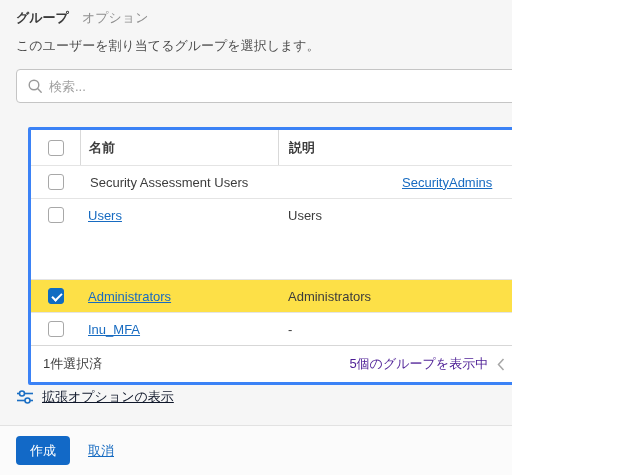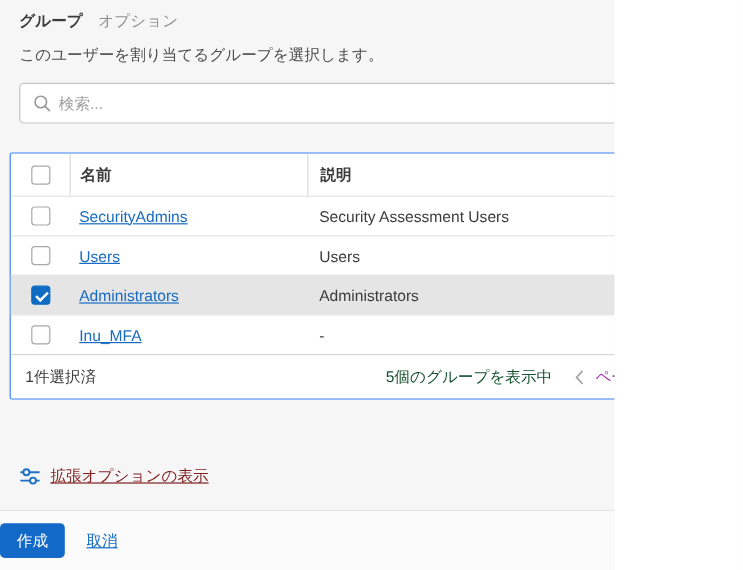--- a/index.html
+++ b/index.html
@@ -14,63 +14,63 @@
   .tab-inactive { color:#8f8f8f; cursor:pointer; }
 
   .instruction { position:absolute; left:16px; top:37px; color:#4c4c4c; }
 
   .searchbox { position:absolute; left:16px; top:69px; width:567px; height:34px;
                background:#fff; border:1px solid #c5c5c5; border-radius:4px;
                display:flex; align-items:center; padding:0 10px; gap:6px; }
   .searchbox input { border:none; outline:none; flex:1; font-size:13px; font-family:inherit; background:transparent; color:#3c3c3c; }
   .searchbox input::placeholder { color:#9e9e9e; }
 
-  .grouptable { position:absolute; left:8px; top:127px; width:567px; background:#fff;
-                border:1px solid #3b82f6; border-radius:2px;text-align:right; }
+  .grouptable { position:absolute; left:28px; top:127px; width:567px; background:#fff;
+                border:3px solid #3b82f6; border-radius:2px;text-align:right; }
   .trow { display:flex; align-items:stretch; height:33px; border-top:1px solid #e4e4e4; }
   .trow.head { height:35px; border-top:none; font-weight:700; }
-  .trow.selected { background:#e5e5e5; }
+  .trow.selected { background:#fde047;margin-top:48px; }
   .cell { display:flex; align-items:center; }
   .c-check { width:49px; justify-content:center; }
   .c-name  { width:198px; padding-left:8px; }
   .c-desc  { flex:1; padding-left:10px; color:#3c3c3c; }
   .head .c-name, .head .c-desc { border-left:1px solid #d9d9d9; }
   .cb { width:16px; height:16px; border:1px solid #a8a8a8; border-radius:3px; background:#fff; position:relative; cursor:pointer; flex:none; }
   .cb.checked { background:#0f6cc2; border-color:#0f6cc2; }
   .cb.checked::after { content:""; position:absolute; left:5px; top:1.5px; width:4px; height:8px;
                        border-right:2px solid #fff; border-bottom:2px solid #fff; transform:rotate(45deg); }
   .rowlink { color:#176bc1; text-decoration:underline; cursor:pointer; }
 
   .tfoot { display:flex; align-items:center; height:37px; border-top:1px solid #d7d7d7; padding:0 12px; }
   .tfoot .left { color:#3c3c3c; }
   .tfoot .right { margin-left:auto; display:flex; align-items:center; gap:7px; }
-  .showing { color:#14532d; margin-right:10px; }
+  .showing { color:#4c1d95; }
   .pagebtn { display:flex; align-items:center; cursor:pointer; padding:2px; }
   .pagelabel { color:#a21caf; }
 
   .advanced { position:absolute; left:16px; top:388px; display:flex; align-items:center; gap:8px; }
-  .advlink { color:#7f1d1d; text-decoration:underline; cursor:pointer; }
+  .advlink { color:#0f172a; text-decoration:underline; cursor:pointer; }
 
   
   .sb-track { position:absolute; right:0; top:0; width:12px; height:423px; background:#efefef; }
   .sb-thumb { position:absolute; right:0; top:0; width:8px; height:397px; background:#c2c2c2; cursor:pointer; }
   .grip { position:absolute; right:1px; top:412px; width:0; height:0;
           border-bottom:8px solid #4a4a4a; border-left:8px solid transparent; }
 
   
   .widget { position:absolute; left:577px; top:262px; width:36px; height:59px; background:#fff;
             border:2px solid #2e7fd4; border-radius:10px; box-shadow:0 1px 5px rgba(0,0,0,.18);
             display:flex; flex-direction:column; align-items:center; padding-top:3px; }
   .dots { display:grid; grid-template-columns:repeat(3,3px); grid-gap:3px; margin-top:4px; cursor:grab; }
   .dots i { width:3px; height:3px; background:#a2a2a2; display:block; }
 
   
   .divider { position:absolute; left:0; top:425px; width:619px; height:1px; background:#e2e2e2; }
   .footerbar { position:absolute; left:0; top:426px; width:619px; height:49px; background:#fbfbfb;
-               display:flex; align-items:center; gap:18px; }
+               display:flex; align-items:center; padding-left:16px; gap:18px; }
   .btn-primary { background:#1269c7; color:#fff; border:none; border-radius:4px; height:29px; padding:0 14px;
                  font-size:13px; font-family:inherit; cursor:pointer; }
   .cancel { color:#176bc1; text-decoration:underline; cursor:pointer; }
 </style>
 </head>
 <body>
 
 <div class="window">
   <div class="main">
 
@@ -97,24 +97,24 @@
             <span class="cb"></span>
           </div>
         <div class="cell c-name">名前</div>
         <div class="cell c-desc">説明</div>
       </div>
 
       <div class="trow">
         <div class="cell c-check">
             <span class="cb"></span>
           </div>
+        <div class="cell c-desc">Security Assessment Users</div>
         <div class="cell c-name">
             <a class="rowlink">SecurityAdmins</a>
           </div>
-        <div class="cell c-desc">Security Assessment Users</div>
       </div>
       <div class="trow">
         <div class="cell c-check">
             <span class="cb"></span>
           </div>
         <div class="cell c-name">
             <a class="rowlink">Users</a>
           </div>
         <div class="cell c-desc">Users</div>
       </div>

